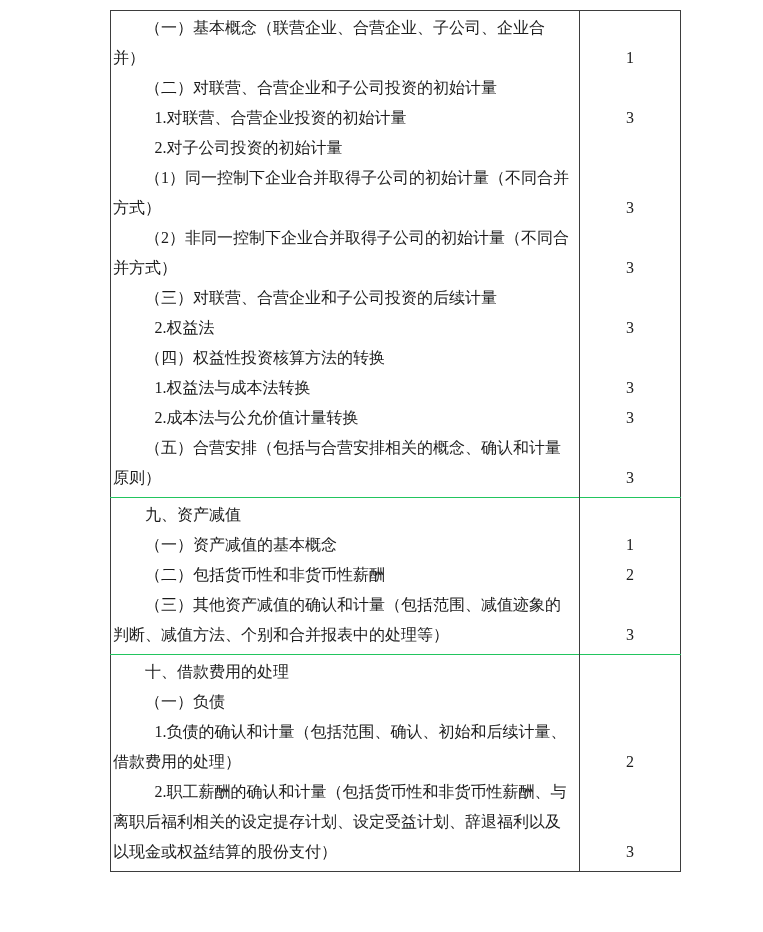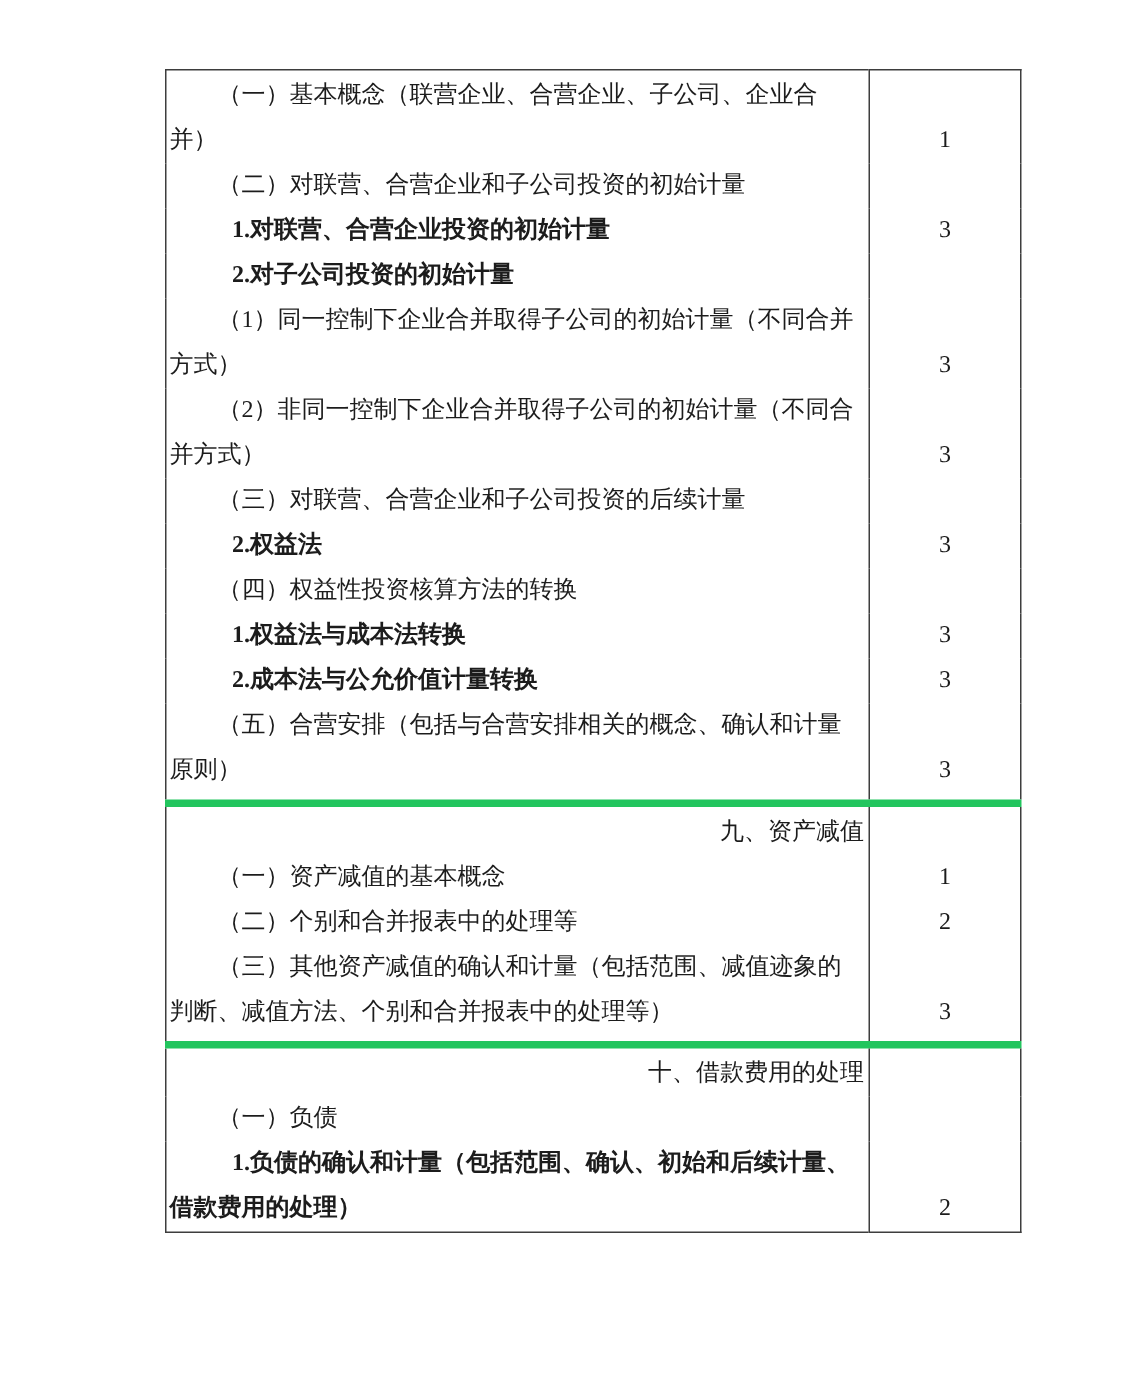--- a/index.html
+++ b/index.html
@@ -16,21 +16,20 @@
     overflow: hidden;
   }
   table.syllabus {
     position: absolute;
     left: 110px;
     top: 10px;
     width: 568px;
     border-collapse: collapse;
     table-layout: fixed;
     border: 1px solid #3d3d3d;
-    margin-top: 36px;
   }
   td {
     padding: 0;
   }
   td.c {
     width: 463px;
     vertical-align: top;
     padding-left: 2px;
     padding-right: 3px;
   }
@@ -42,30 +41,29 @@
   }
   p.t {
     margin: 0;
     font-size: 16px;
     line-height: 30px;
     text-indent: 2em;
     letter-spacing: 0;
   }
   p.t.num {
     text-indent: 2.6em;
-    font-weight: bold;
   }
   td.p span {
     font-size: 16px;
     line-height: 30px;
     display: inline-block;
   }
   tr.group-start td { padding-top: 2px; }
   tr.group-end td { padding-bottom: 4px; }
-  tr.divided td { border-top: 5px solid #22c55e; text-align: right; }
+  tr.divided td { border-top: 1px solid #22c55e; }
 </style>
 </head>
 <body>
 
 <table class="syllabus">
   <tbody id="tbody">
       <tr class="group-start">
         <td class="c">
           <p class="t">（一）基本概念（联营企业、合营企业、子公司、企业合并）</p>
         </td>
@@ -144,21 +142,21 @@
         <td class="p"><span></span></td>
       </tr>
       <tr>
         <td class="c">
           <p class="t">（一）资产减值的基本概念</p>
         </td>
         <td class="p"><span>1</span></td>
       </tr>
       <tr>
         <td class="c">
-          <p class="t">（二）个别和合并报表中的处理等</p>
+          <p class="t">（二）包括货币性和非货币性薪酬</p>
         </td>
         <td class="p"><span>2</span></td>
       </tr>
       <tr class="group-end">
         <td class="c">
           <p class="t">（三）其他资产减值的确认和计量（包括范围、减值迹象的判断、减值方法、个别和合并报表中的处理等）</p>
         </td>
         <td class="p"><span>3</span></td>
       </tr>
       <tr class="group-start divided">
@@ -172,14 +170,20 @@
           <p class="t">（一）负债</p>
         </td>
         <td class="p"><span></span></td>
       </tr>
       <tr>
         <td class="c">
           <p class="t num">1.负债的确认和计量（包括范围、确认、初始和后续计量、借款费用的处理）</p>
         </td>
         <td class="p"><span>2</span></td>
       </tr>
+      <tr class="group-end">
+        <td class="c">
+          <p class="t num">2.职工薪酬的确认和计量（包括货币性和非货币性薪酬、与离职后福利相关的设定提存计划、设定受益计划、辞退福利以及以现金或权益结算的股份支付）</p>
+        </td>
+        <td class="p"><span>3</span></td>
+      </tr>
     </tbody>
 </table>
 
 </body></html>

